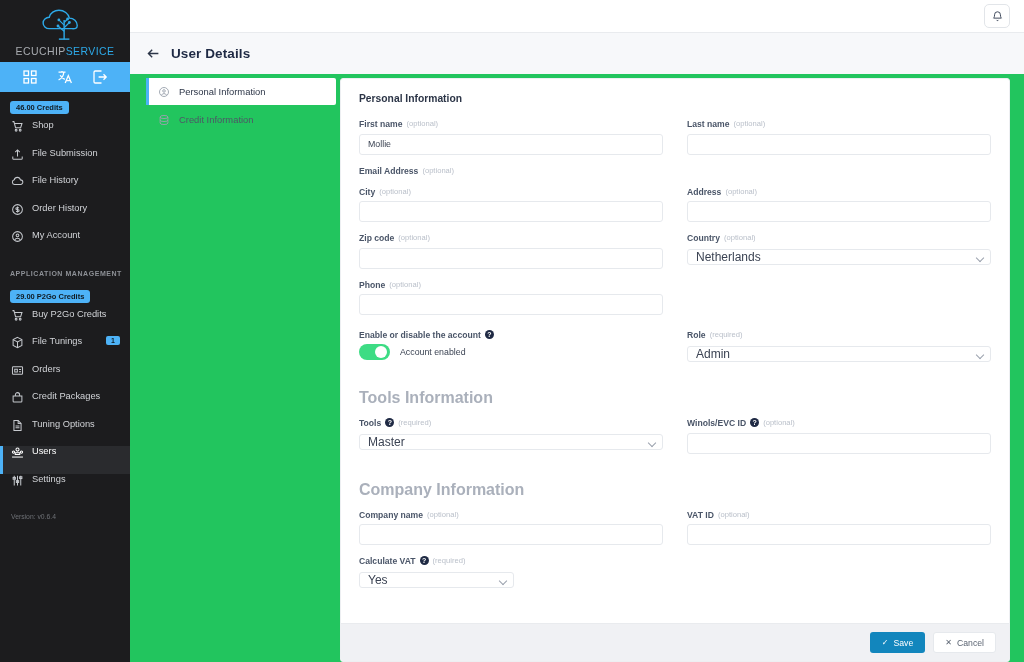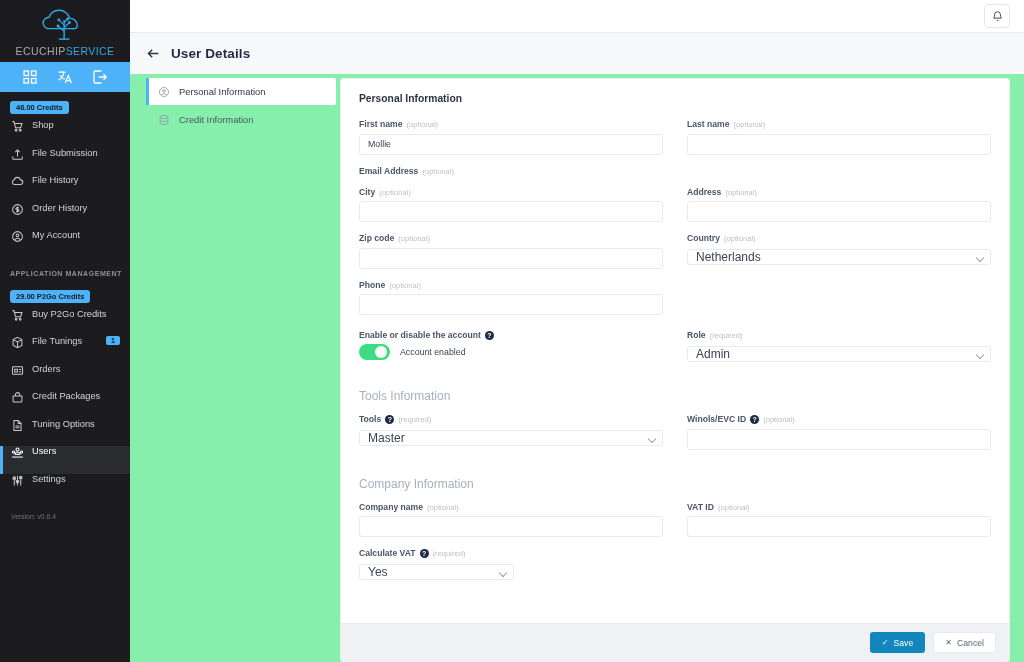--- a/index.html
+++ b/index.html
@@ -74,21 +74,21 @@
     background: #4db2f7; color: #0f1a22;
     font-size: 7px; font-weight: 700;
     border-radius: 2px; padding: 1px 5px;
   }
   .version {
     color: #6e7176; font-size: 6.8px;
     margin: 12px 0 0 11px;
   }
 
   
-  .main { flex: 1 1 auto; height: 662px; display: flex; flex-direction: column; background: #86efac; }
+  .main { flex: 1 1 auto; height: 662px; display: flex; flex-direction: column; background: #22c55e; }
 
   .topbar {
     height: 33px; background: #ffffff;
     border-bottom: 1px solid #e9ebee;
     display: flex; align-items: center; justify-content: flex-end;
     padding-right: 14px;
     flex: 0 0 33px;
   }
   .bell-btn {
     width: 26px; height: 24px;
@@ -138,33 +138,33 @@
     min-height: 0;
     overflow: hidden;
   }
   .card-body { padding: 14px 18px 0 18px; flex: 1 1 auto; overflow: hidden; }
 
   .section-title {
     font-size: 10.3px; font-weight: 700; color: #2c3547;
     margin-bottom: 15px;
   }
   .section-title.muted {
-    color: #aab0bb; font-weight: 400; font-size: 12px;
+    color: #aab0bb; font-weight: 700; font-size: 16px;
     margin-top: 16px; margin-bottom: 11px;
   }
 
   .row { display: flex; gap: 24px; }
   .col { flex: 1 1 0; min-width: 0; }
   .col.full { flex: 1 1 100%; }
 
   .field { margin-bottom: 11px; }
   .flabel {
     font-size: 8.6px; color: #4a5568; font-weight: 700;
     margin-bottom: 4px;
-    display: flex; align-items: flex-end; gap: 4px;
+    display: flex; align-items: flex-start; gap: 4px;
   }
   .flabel .req { color: #b9bfc9; font-weight: 400; font-size: 7.6px; }
   .help {
     display:inline-flex; align-items:center; justify-content:center;
     width: 9px; height: 9px; border-radius: 50%;
     background: #1f2a44; color: #fff;
     font-size: 7px; font-weight: 700; line-height: 1;
     cursor: pointer;
   }
   .inp {

